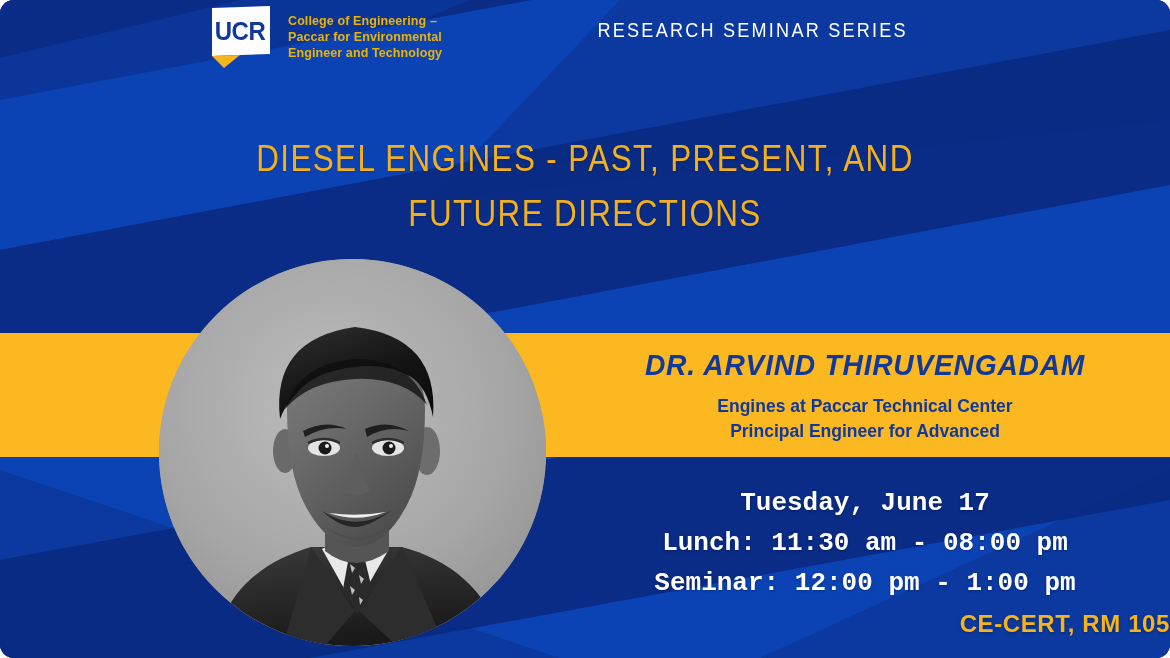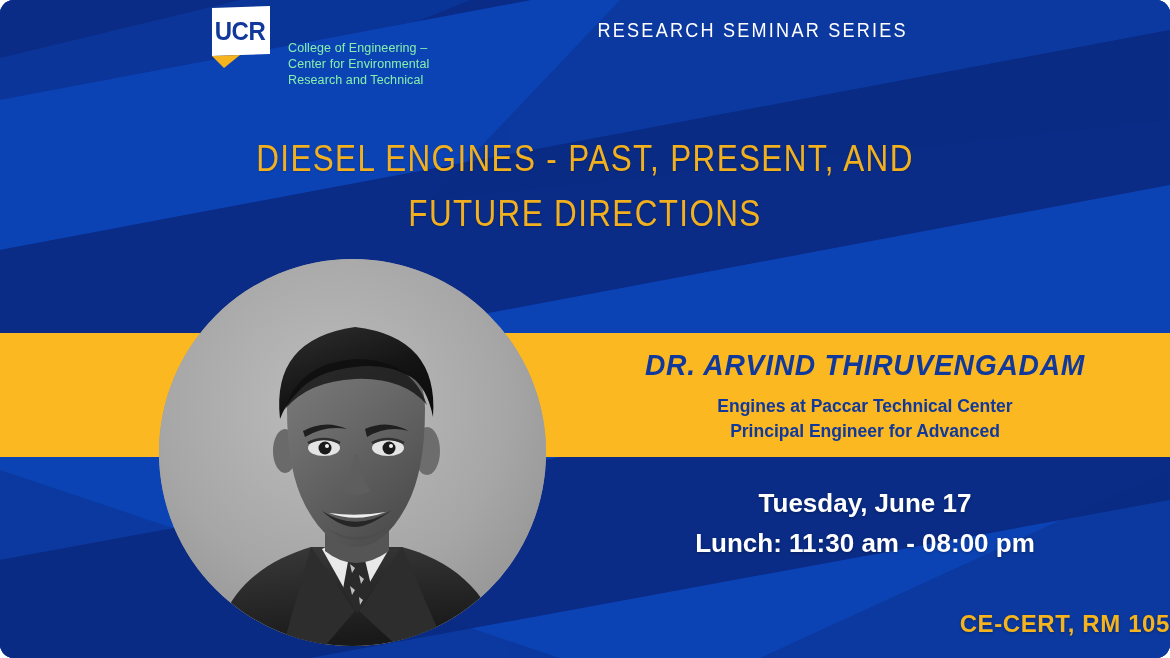--- a/index.html
+++ b/index.html
@@ -65,27 +65,26 @@
     flex: 0 0 auto;
   }
 
   .logo-mark svg {
     display: block;
   }
 
   .logo-words {
     margin-left: 10px;
     padding-top: 7px;
-    color: #86efac;
+    color: #eab308;
     font-size: 12.5px;
     line-height: 1.28;
-    font-weight: normal;
+    font-weight: bold;
     letter-spacing: 0.1px;
     white-space: nowrap;
-    margin-top: 27px;
   }
 
   .series-label {
     position: absolute;
     left: 0;
     top: 18px;
     width: 1170px;
     text-align: center;
     padding-left: 390px;
     box-sizing: border-box;
@@ -166,21 +165,21 @@
     left: 560px;
     top: 484px;
     width: 610px;
     text-align: center;
     color: #ffffff;
     font-size: 26px;
     font-weight: bold;
     line-height: 1.53;
     text-shadow: 0 1px 3px rgba(0,0,0,0.30);
   }
-  .when-line { display: block; }
+  .when-line { display: block; font-family: Liberation Mono, monospace; }
 
   .where {
     position: absolute;
     left: 560px;
     top: 610px;
     width: 610px;
     text-align: right;
     color: #F5B41E;
     font-size: 24px;
     font-weight: bold;
@@ -218,22 +217,22 @@
     <div class="logo-wrap">
       <div class="logo-mark">
         <svg width="72" height="62" viewBox="0 0 72 62">
           <polygon points="6,2 64,0 64,48 6,50" fill="#ffffff"></polygon>
           <polygon points="6,50 34,49 18,62" fill="#F5B41E"></polygon>
           <text x="34" y="34" text-anchor="middle" font-family="Liberation Sans, sans-serif" font-size="25" font-weight="bold" fill="#11399B" letter-spacing="-0.5" transform="scale(0.96,1) translate(1.4,0)">UCR</text>
         </svg>
       </div>
       <div class="logo-words">
         <span>College of Engineering –</span><br>
-        <span>Center for Environmental</span><br>
-        <span>Research and Technical</span>
+        <span>Paccar for Environmental</span><br>
+        <span>Engineer and Technology</span>
       </div>
     </div>
 
     <div class="series-label">RESEARCH SEMINAR SERIES</div>
   </div>
 
   <div class="title-block">
     <span class="title-line">DIESEL ENGINES - PAST, PRESENT, AND</span>
     <span class="title-line">FUTURE DIRECTIONS</span>
   </div>
@@ -311,17 +310,18 @@
   <div class="speaker-name">DR. ARVIND THIRUVENGADAM</div>
 
   <div class="speaker-role">
     <span class="role-line">Engines at Paccar Technical Center</span>
     <span class="role-line">Principal Engineer for Advanced</span>
   </div>
 
   <div class="when">
     <span class="when-line">Tuesday, June 17</span>
     <span class="when-line">Lunch: 11:30 am - 08:00 pm</span>
+    <span class="when-line">Seminar: 12:00 pm - 1:00 pm</span>
   </div>
 
   <div class="where">CE-CERT, RM 105</div>
 
 </div>
 
 </body></html>

